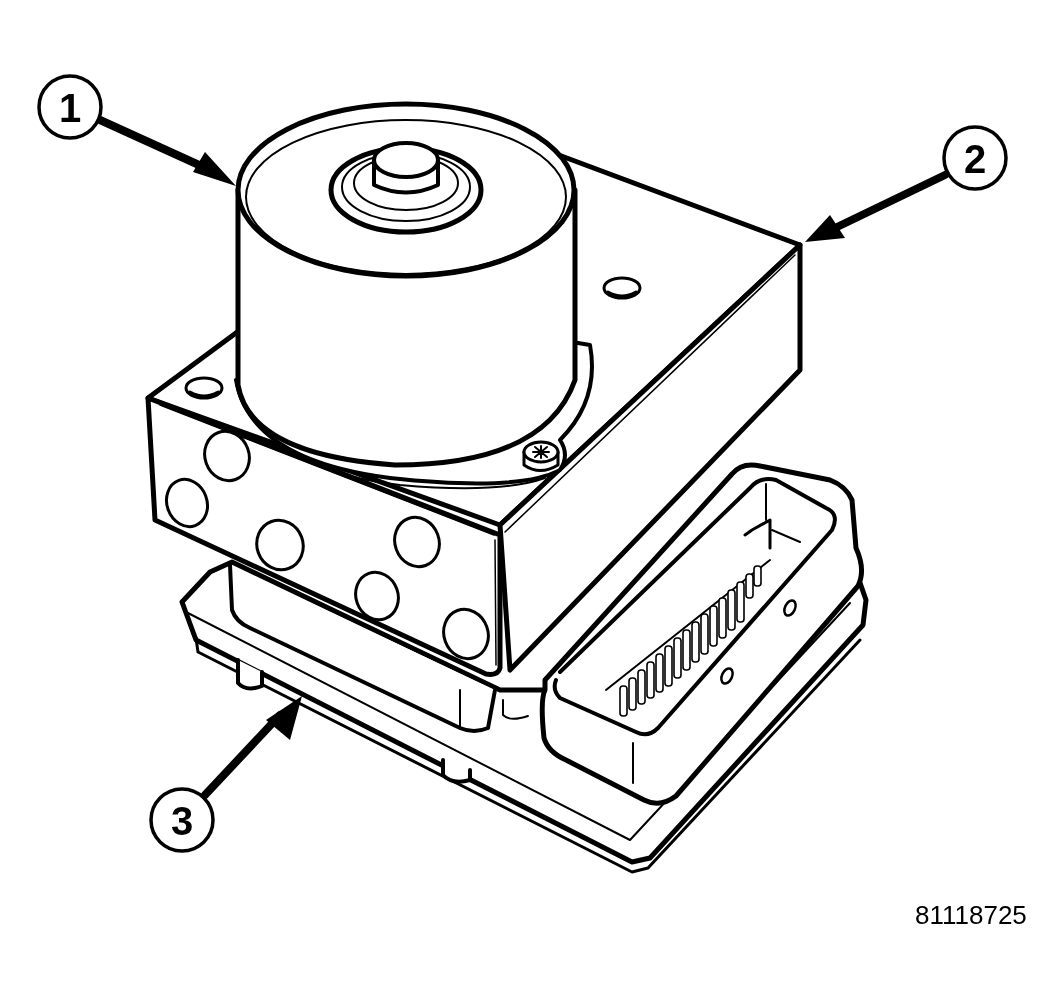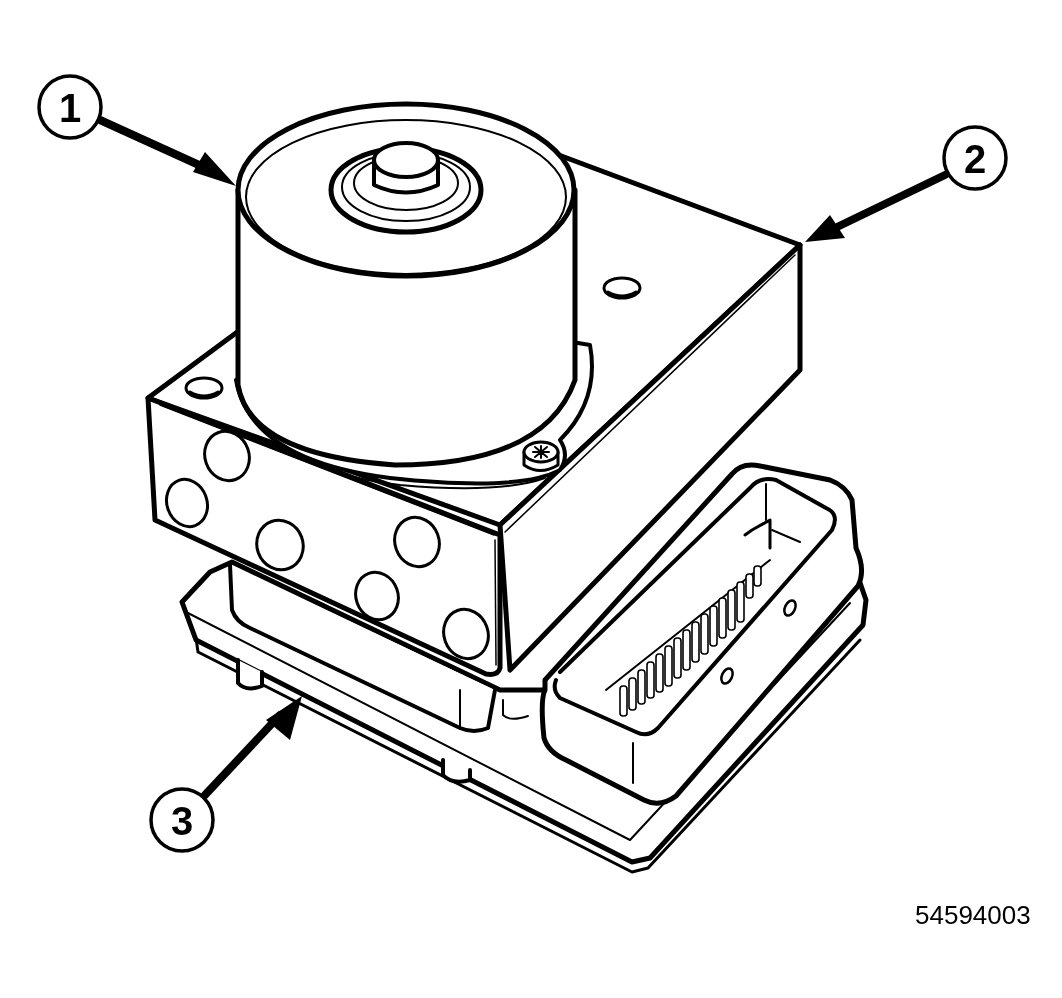--- a/index.html
+++ b/index.html
@@ -128,13 +128,13 @@
   </g>
 
   <g>
     <line class="k" stroke-width="8" x1="205" y1="795" x2="280" y2="715"></line>
     <polygon points="302,696 290,740 266,720" fill="#000"></polygon>
     <circle class="w" stroke-width="3.5" cx="182" cy="820" r="31"></circle>
     <text class="callout-text" x="182" y="835" text-anchor="middle">3</text>
   </g>
 </svg>
 
-<div class="fig-id">54594003</div>
+<div class="fig-id">81118725</div>
 
 </body></html>

